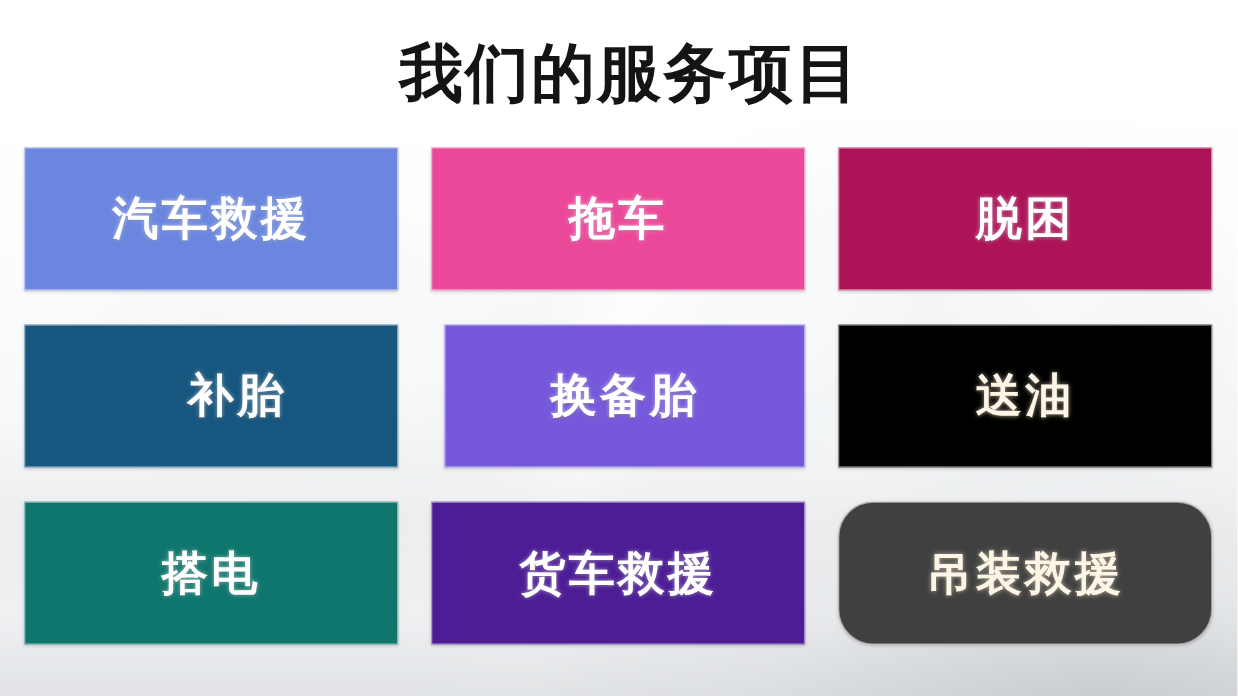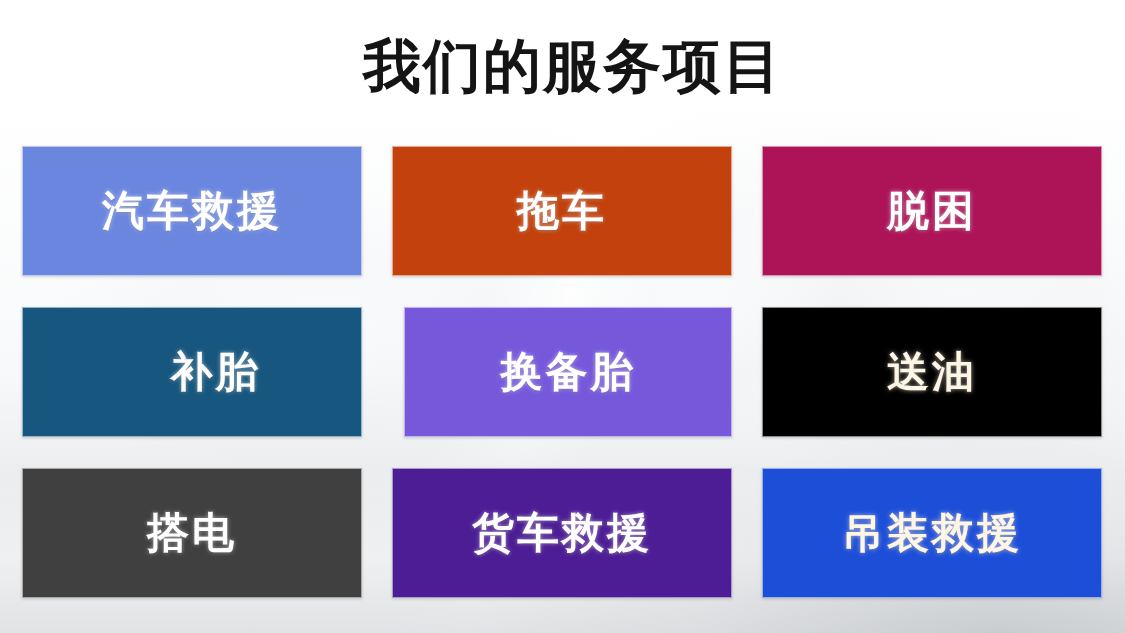--- a/index.html
+++ b/index.html
@@ -69,21 +69,21 @@
     color: #141414;
     letter-spacing: 2px;
     line-height: 1;
     white-space: nowrap;
   }
 
   
   .tile-grid {
     position: absolute;
     left: 22px;
-    top: 146px;
+    top: 134px;
     width: 1080px;   
     height: 328px;   
     display: grid;
     grid-template-columns: 340px 340px 340px;
     grid-template-rows: 130px 130px 130px;
     column-gap: 30px;
     row-gap: 31px;
     z-index: 4;
   }
 
@@ -124,46 +124,46 @@
   <div class="title-bar">
     <h1 class="poster-title" style="color: rgb(20, 20, 20); margin-left: 21px;">我们的服务项目</h1>
   </div>
 
   <div class="tile-grid">
 
     <div class="tile" style="background: rgb(106, 134, 223);">
       <span class="tile-label">汽车救援</span>
     </div>
 
-    <div class="tile" style="background: #c2410c;">
+    <div class="tile" style="background: #ec4899;">
       <span class="tile-label">拖车</span>
     </div>
 
     <div class="tile" style="background: rgb(173, 20, 88);">
       <span class="tile-label">脱困</span>
     </div>
 
     <div class="tile" style="background: rgb(23, 86, 126); padding-left: 47px;">
       <span class="tile-label">补胎</span>
     </div>
 
     <div class="tile" style="background: rgb(118, 88, 219); margin-left: 12px;">
       <span class="tile-label">换备胎</span>
     </div>
 
     <div class="tile" style="background: #000000;">
       <span class="tile-label warm">送油</span>
     </div>
 
-    <div class="tile" style="background: #404040;">
+    <div class="tile" style="background: #0f766e;">
       <span class="tile-label">搭电</span>
     </div>
 
     <div class="tile" style="background: #4c1d95;">
       <span class="tile-label">货车救援</span>
     </div>
 
-    <div class="tile" style="background: #1d4ed8;">
+    <div class="tile" style="background: #404040; border-radius: 32px;">
       <span class="tile-label warm">吊装救援</span>
     </div>
 
   </div>
 </div>
 
 </body></html>

